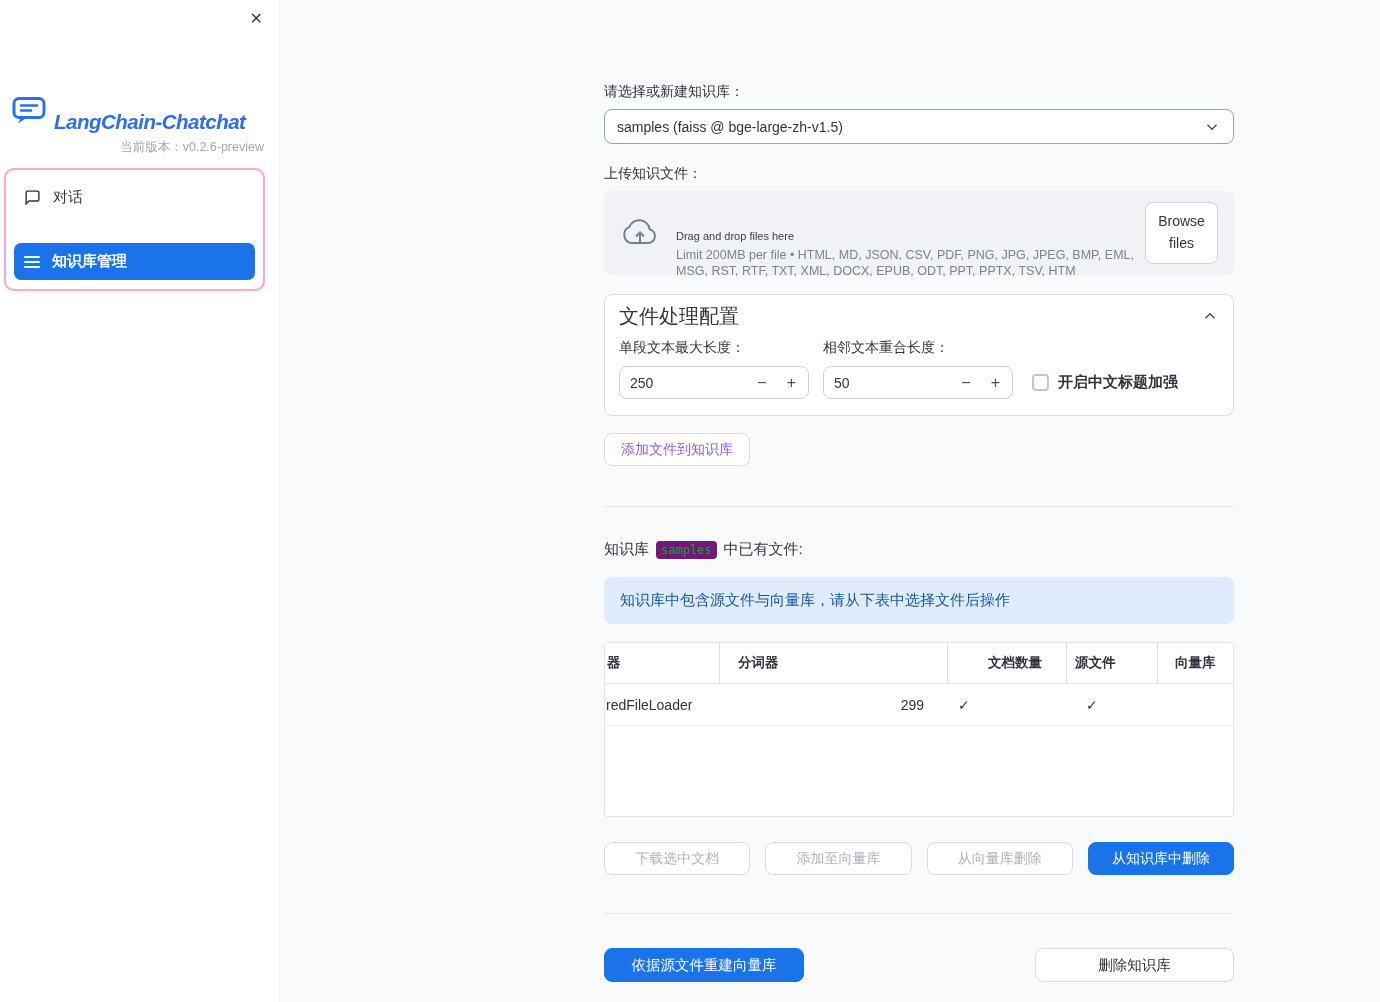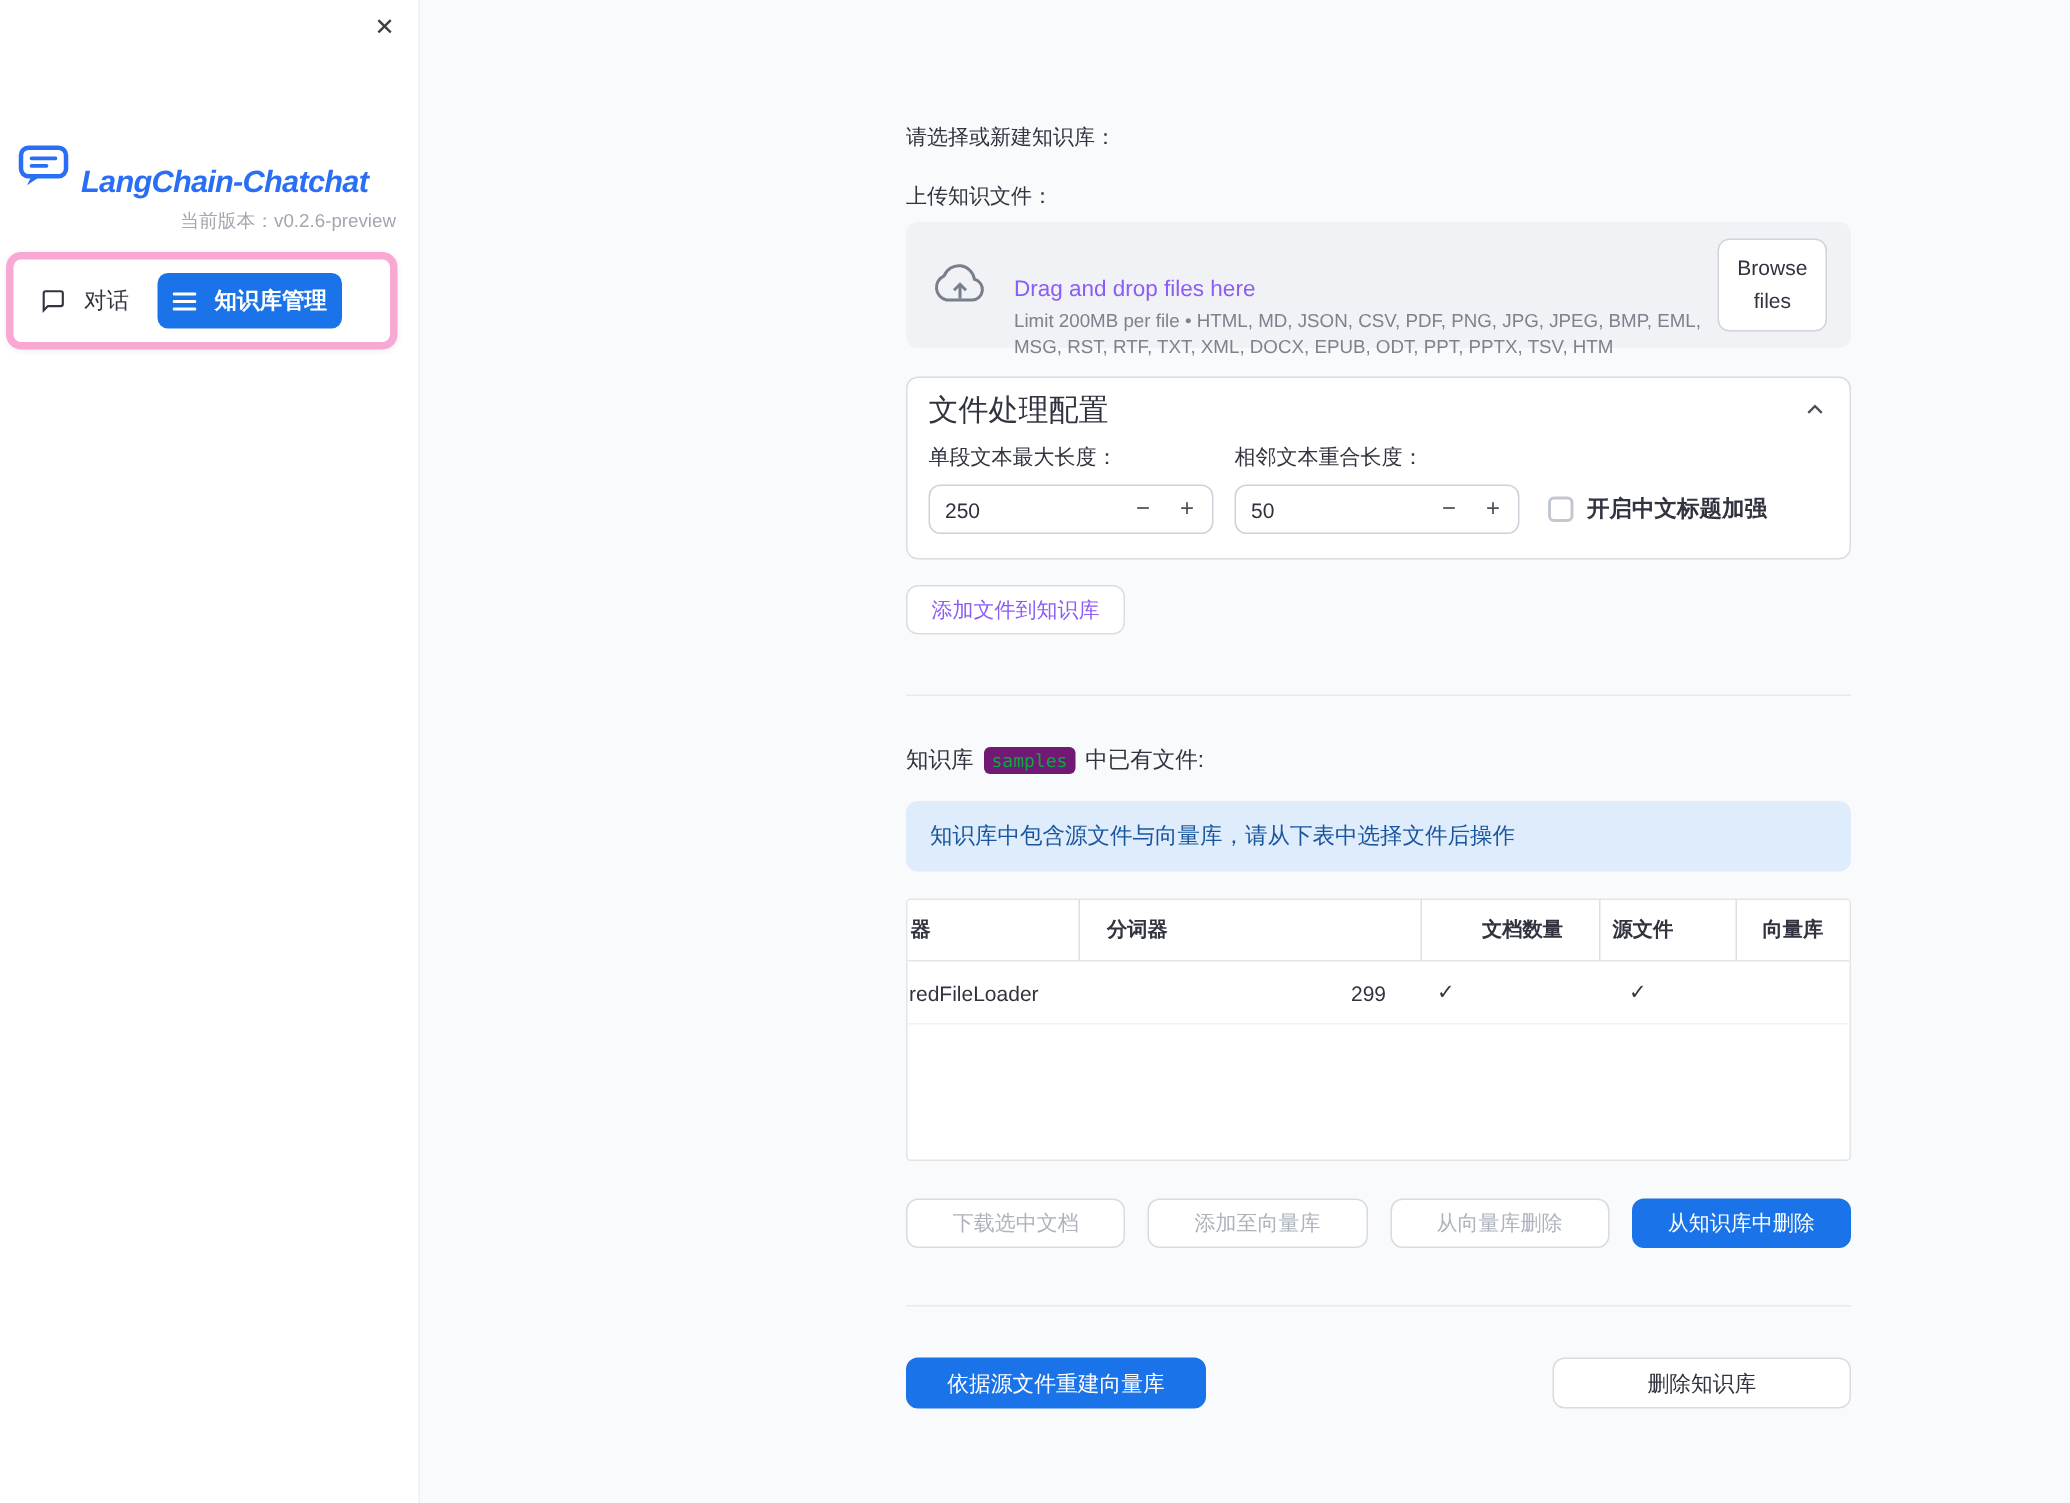--- a/index.html
+++ b/index.html
@@ -23,23 +23,23 @@
     line-height: 1; padding: 4px; cursor: pointer; font-family: inherit;
   }
   .brand { position: absolute; top: 86px; left: 12px; display: flex; align-items: center; gap: 8px; }
   .brand-text {
     font-size: 20.5px; font-weight: bold; font-style: italic;
     color: #2a6ef5; letter-spacing: -0.5px; white-space: nowrap; margin-top: 24px;
   }
   .version { position: absolute; top: 139px; right: 15px; font-size: 12.5px; color: #a2a7b0; }
   .menu-card {
     position: absolute; top: 168px; left: 4px; right: 14px;
-    background: #fff; border: 5px solid #f9a8d4; border-radius: 10px;
+    background: #fff; border: 2px solid #f9a8d4; border-radius: 10px;
     box-shadow: 0 1px 4px rgba(0,0,0,0.07);
-    padding: 9px 8px; display: flex; flex-direction: row; gap: 9px;
+    padding: 9px 8px; display: flex; flex-direction: column; gap: 27px;
   }
   .menu-item {
     height: 37px; display: flex; align-items: center; gap: 12px;
     padding: 0 10px; border-radius: 7px; font-size: 15px; color: #31333f; cursor: pointer;
   }
   .menu-item.selected { background: #1a73e8; color: #fff; font-weight: bold; }
   .mi-icon { display: flex; align-items: center; }
 
   
   .main-col { position: absolute; left: 604px; top: 0; width: 630px; padding-top: 83px; }
@@ -53,21 +53,21 @@
   .selectbox .val { font-size: 14px; }
   .selectbox .chev { margin-left: auto; display: flex; }
 
   .upload-label { margin-top: 21px; }
   .uploader {
     margin-top: 8px; height: 84px; background: #f0f2f6; border-radius: 8px;
     display: flex; align-items: center; padding: 0 16px;
   }
   .up-icon { flex: 0 0 auto; margin-right: 16px; display: flex; }
   .up-text { width: 478px; }
-  .up-title { font-size: 15px; color: #8b5cf6; margin-bottom: 5px; margin-top: 43px; }
+  .up-title { font-size: 11px; color: #404040; margin-bottom: 5px; margin-top: 43px; }
   .up-limit { font-size: 12.5px; color: #7d828c; line-height: 1.3; }
   .browse-btn {
     margin-left: auto; width: 74px; min-height: 56px;
     background: #fff; border: 1px solid #d0d3da; border-radius: 8px;
     font-size: 14px; color: #31333f; padding: 8px 6px; line-height: 1.55;
     cursor: pointer; font-family: inherit;
   }
 
   .expander { margin-top: 19px; border: 1px solid #d9dde3; border-radius: 8px; background: #fff; }
   .exp-head { height: 42px; display: flex; align-items: center; padding: 0 14px; cursor: pointer; }
@@ -202,20 +202,28 @@
       </span>
       <span>知识库管理</span>
     </div>
   </nav>
 </aside>
 
 <main class="main-col">
 
   <div class="w-label">请选择或新建知识库：</div>
 
+  <div class="selectbox">
+    <span class="val">samples (faiss @ bge-large-zh-v1.5)</span>
+    <span class="chev">
+      <svg width="18" height="18" viewBox="0 0 24 24" fill="none" stroke="#4a4f58" stroke-width="2">
+        <polyline points="6 9 12 15 18 9"></polyline>
+      </svg>
+    </span>
+  </div>
 
   <div class="w-label upload-label">上传知识文件：</div>
 
   <div class="uploader">
     <span class="up-icon">
       <svg width="40" height="32" viewBox="0 0 40 32">
         <path d="M11 26h17a7 7 0 0 0 1.6-13.8A10.5 10.5 0 0 0 9.4 9.9 8.5 8.5 0 0 0 11 26z" fill="none" stroke="#777e8c" stroke-width="2"></path>
         <path d="M20 25v-9" stroke="#777e8c" stroke-width="2"></path>
         <path d="M16 19.5 20 15.5l4 4" fill="none" stroke="#777e8c" stroke-width="2"></path>
       </svg>

